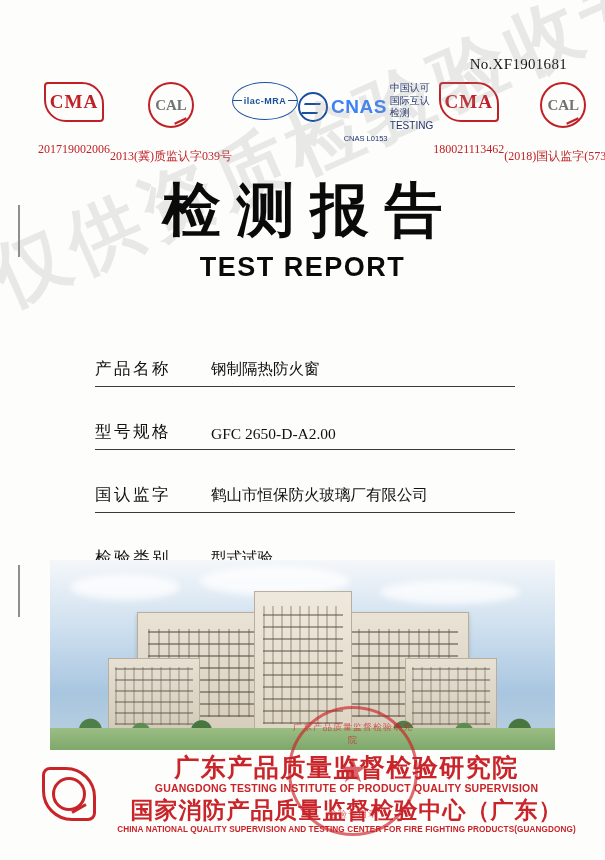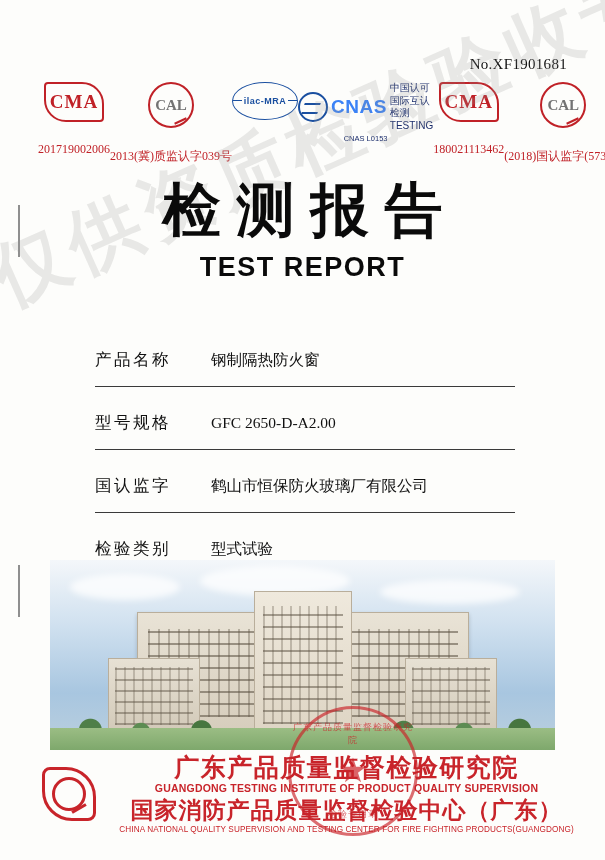--- a/index.html
+++ b/index.html
@@ -193,21 +193,21 @@
   
   .fields {
     position: absolute;
     top: 340px;
     left: 95px;
     width: 420px;
   }
   .field-row {
     height: 46px;
     display: flex;
-    align-items: center;
+    align-items: flex-end;
     border-bottom: 1px solid #3a3a3a;
     margin-bottom: 16px;
   }
   .field-label {
     width: 110px;
     flex: none;
     font-family: "Liberation Serif", serif;
     font-size: 16.5px;
     letter-spacing: 2.5px;
     padding-bottom: 6px;
@@ -427,21 +427,21 @@
   .org-cn-2 {
     font-family: "Liberation Serif", serif;
     font-weight: bold;
     font-size: 23px;
     color: #c8242a;
     letter-spacing: 1px;
     line-height: 1.2;
   }
   .org-en-2 {
     font-family: "Liberation Sans", sans-serif;
-    font-weight: normal;
+    font-weight: bold;
     font-size: 8.2px;
     color: #c8242a;
     letter-spacing: 0.1px;
   }
 
   
   .tick-mark {
     position: absolute;
     left: 18px;
     width: 2px;

